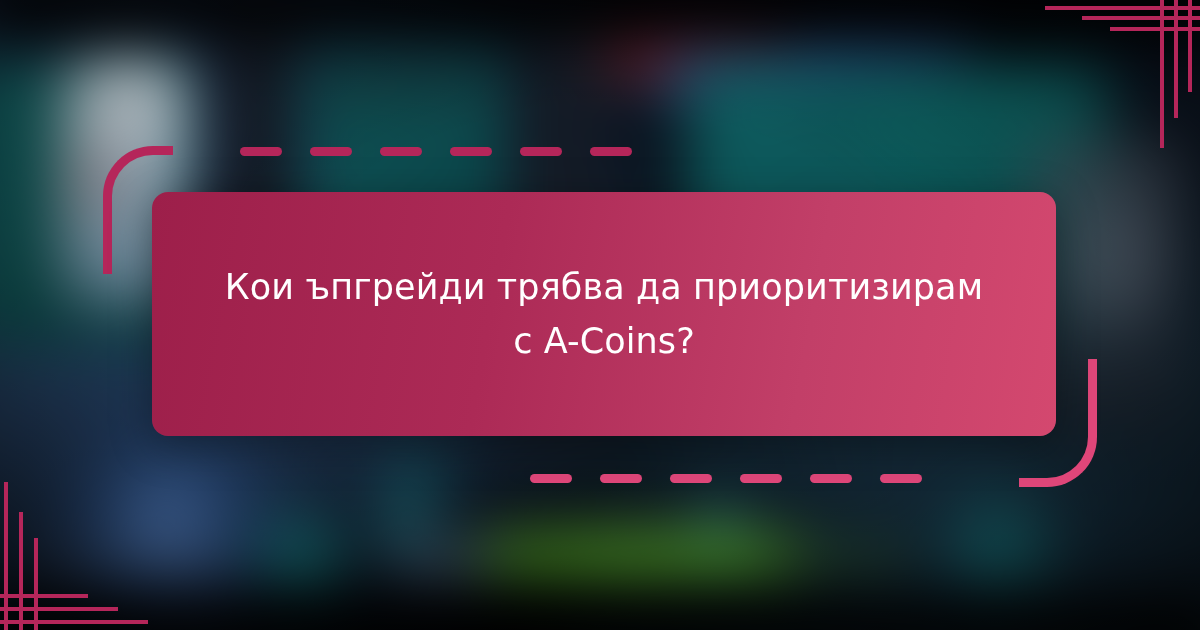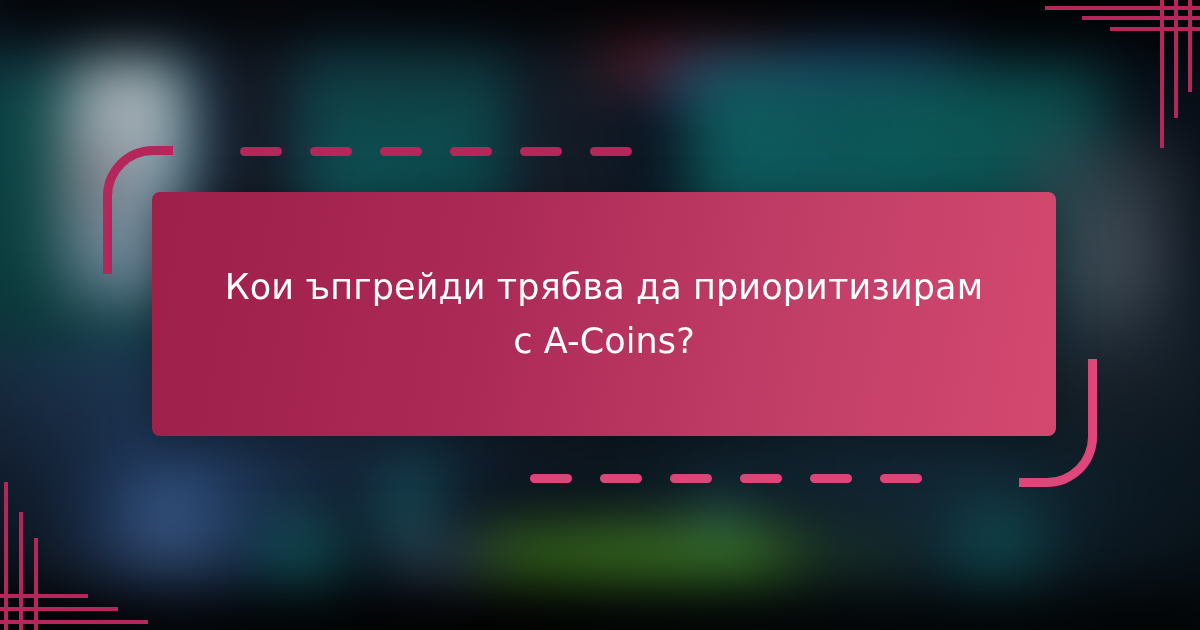--- a/index.html
+++ b/index.html
@@ -169,21 +169,21 @@
     box-sizing: border-box;
   }
 
   
   .card {
     position: absolute;
     left: 152px;
     top: 192px;
     width: 904px;
     height: 244px;
-    border-radius: 8px;
+    border-radius: 16px;
     background: linear-gradient(100deg, #9d1f4a 0%, #ac2a56 38%, #c23f68 72%, #d4486f 100%);
     display: flex;
     align-items: center;
     justify-content: center;
     box-shadow: 0 10px 40px rgba(0,0,0,0.35);
   }
   .card-text {
     color: #ffffff;
     font-size: 35px;
     line-height: 1.55;

